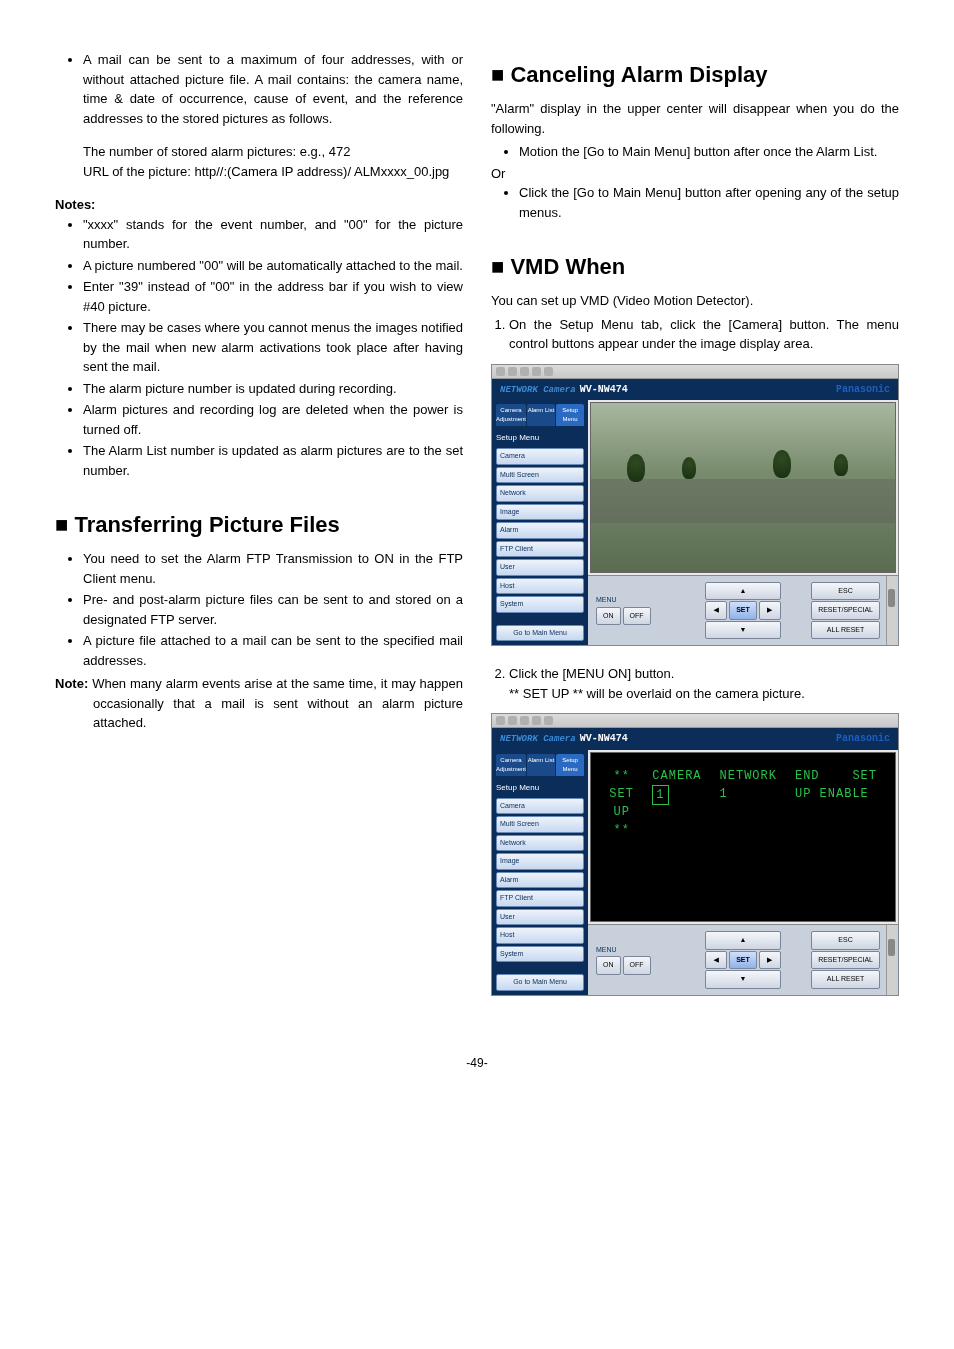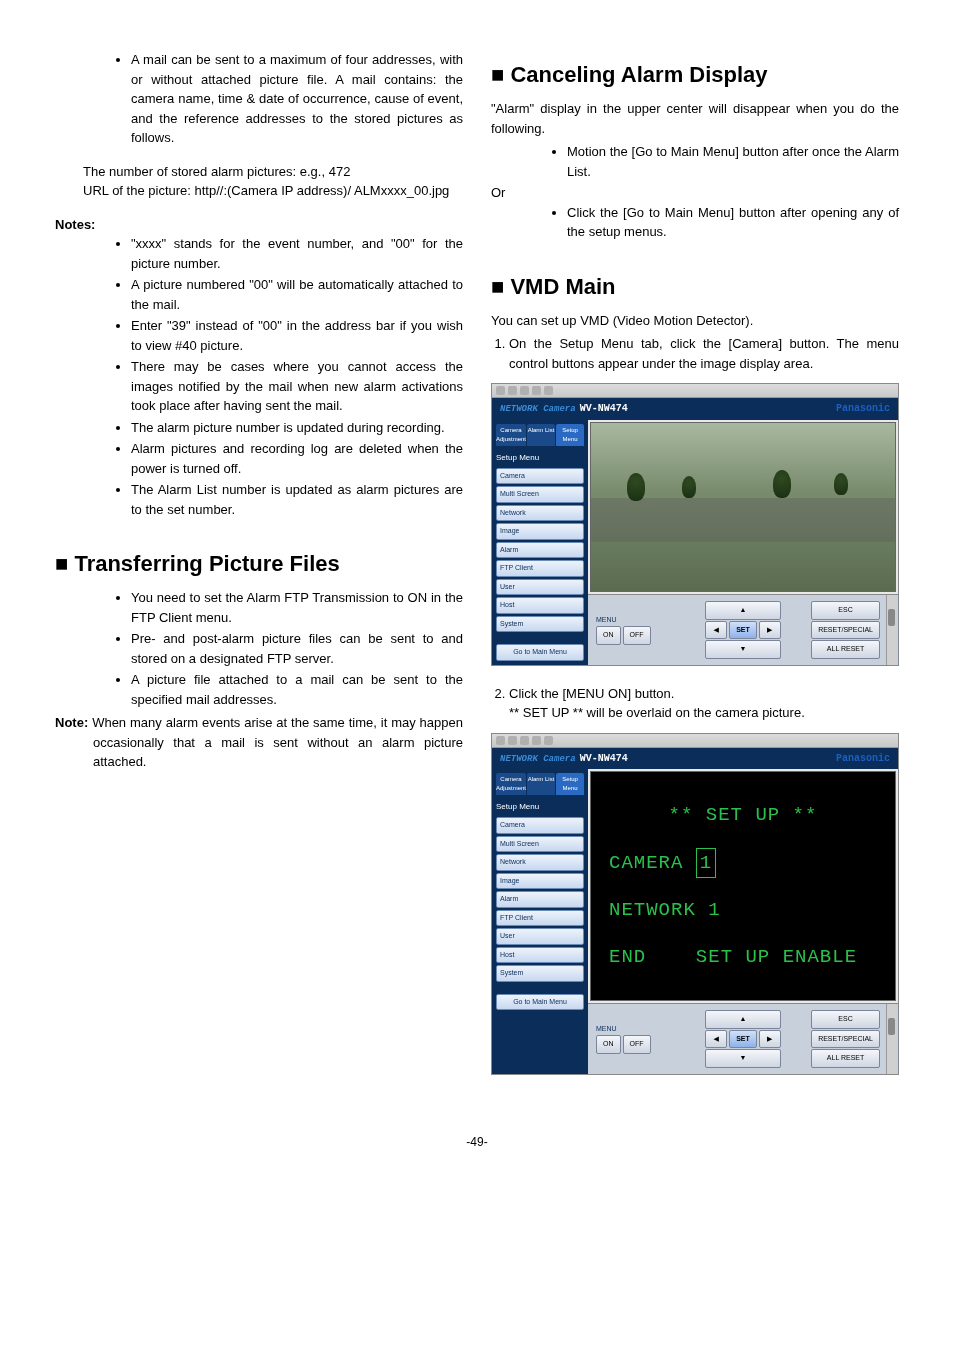--- a/index.html
+++ b/index.html
@@ -8,21 +8,21 @@
     font-size: 13px;
     line-height: 1.5;
     color: #000;
     background: #fff;
     width: 954px;
     padding: 50px 55px 30px 55px;
   }
   .columns { display: flex; gap: 28px; }
   .col { flex: 1; min-width: 0; }
   .bullet-list { padding-left: 28px; }
-  .bullet-list > li { list-style: disc; margin-bottom: 2px; text-align: justify; margin-left: 48px; }
+  .bullet-list > li { list-style: disc; margin-bottom: 2px; text-align: justify; }
   .sub-indent { padding-left: 28px; text-align: justify; margin-top: 14px; }
   .sub-indent2 { padding-left: 46px; text-align: justify; text-indent: -18px; }
   .notes-label { font-weight: bold; margin-top: 14px; }
   h2.sq { font-size: 22px; font-weight: bold; margin: 28px 0 8px 0; }
   h2.sq::before { content: "■ "; }
   h3.dot { font-size: 15px; font-weight: bold; margin: 12px 0 4px 0; }
   h3.dot::before { content: "● "; }
   .num-list { padding-left: 18px; }
   .num-list > li { list-style: decimal; margin-bottom: 4px; text-align: justify; }
   .note-line { padding-left: 38px; text-indent: -38px; text-align: justify; margin-top: 4px; }
@@ -79,23 +79,23 @@
     flex: 1; min-height: 160px;
     background: linear-gradient(180deg,#a8b8a0 0%, #7a8c6e 40%, #5a6b50 100%);
     position: relative;
     margin: 2px;
     border: 1px solid #666;
   }
   .cam-view.dark {
     background: #000;
     color: #2bc04a;
     font-family: "Courier New", monospace;
-    font-size: 19px;
-    padding: 29px 18px;
-    display: flex; flex-direction: column; gap: 18px;
+    font-size: 12px;
+    padding: 14px 18px;
+    display: flex; flex-direction: row; gap: 18px;
   }
   .osd-line { letter-spacing: 1px; }
   .osd-center { text-align: center; }
   .osd-box { border: 1px solid #2bc04a; display: inline-block; padding: 0 3px; }
   .ctrl-bar {
     background: #c8d0dc;
     padding: 6px;
     display: flex; justify-content: center; align-items: center; gap: 4px;
     border-top: 1px solid #888;
     position: relative;
@@ -136,21 +136,21 @@
     </div>
     <div class="sub-indent2">
       <div>URL of the picture: http//:(Camera IP address)/ ALMxxxx_00.jpg</div>
     </div>
 
     <div class="notes-label">Notes:</div>
     <ul class="bullet-list">
       <li>"xxxx" stands for the event number, and "00" for the picture number.</li>
       <li>A picture numbered "00" will be automatically attached to the mail.</li>
       <li>Enter "39" instead of "00" in the address bar if you wish to view #40 picture.</li>
-      <li>There may be cases where you cannot access the images notified by the mail when new alarm activations took place after having sent the mail.</li>
+      <li>There may be cases where you cannot menus the images notified by the mail when new alarm activations took place after having sent the mail.</li>
       <li>The alarm picture number is updated during recording.</li>
       <li>Alarm pictures and recording log are deleted when the power is turned off.</li>
       <li>The Alarm List number is updated as alarm pictures are to the set number.</li>
     </ul>
 
     <h2 class="sq">Transferring Picture Files</h2>
     <ul class="bullet-list">
       <li>You need to set the Alarm FTP Transmission to ON in the FTP Client menu.</li>
       <li>Pre- and post-alarm picture files can be sent to and stored on a designated FTP server.</li>
       <li>A picture file attached to a mail can be sent to the specified mail addresses.</li>
@@ -164,21 +164,21 @@
     <h2 class="sq" style="margin-top:8px">Canceling Alarm Display</h2>
     <p class="body-p">"Alarm" display in the upper center will disappear when you do the following.</p>
     <ul class="bullet-list">
       <li>Motion the [Go to Main Menu] button after once the Alarm List.</li>
     </ul>
     <div>Or</div>
     <ul class="bullet-list">
       <li>Click the [Go to Main Menu] button after opening any of the setup menus.</li>
     </ul>
 
-    <h2 class="sq">VMD Main</h2>
+    <h2 class="sq">VMD When</h2>
     <p class="body-p">You can set up VMD (Video Motion Detector).</p>
 
     <ol class="num-list">
       <li>On the Setup Menu tab, click the [Camera] button. The menu control buttons appear under the image display area.</li>
     </ol>
 
     <div class="shot">
       <div class="shot-toolbar">
         <span class="tb-dot"></span>
           <span class="tb-dot"></span>

